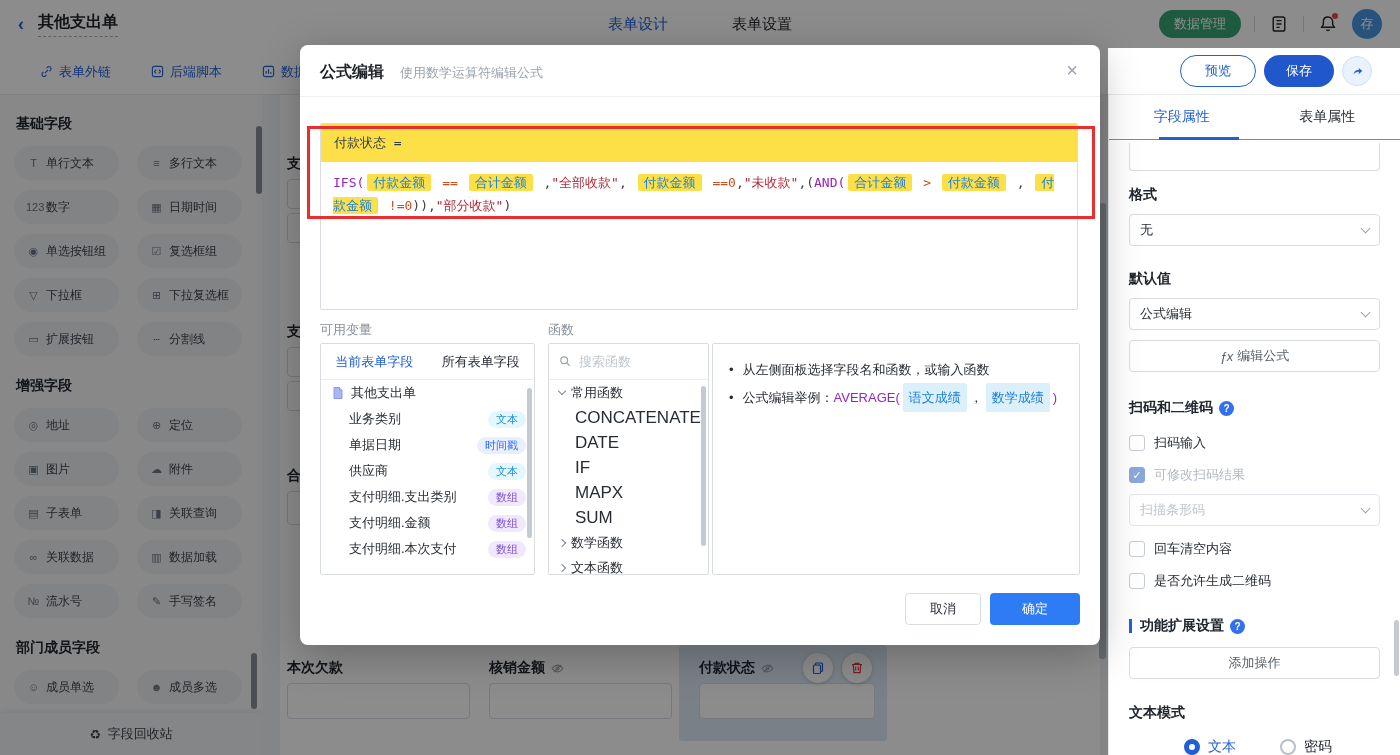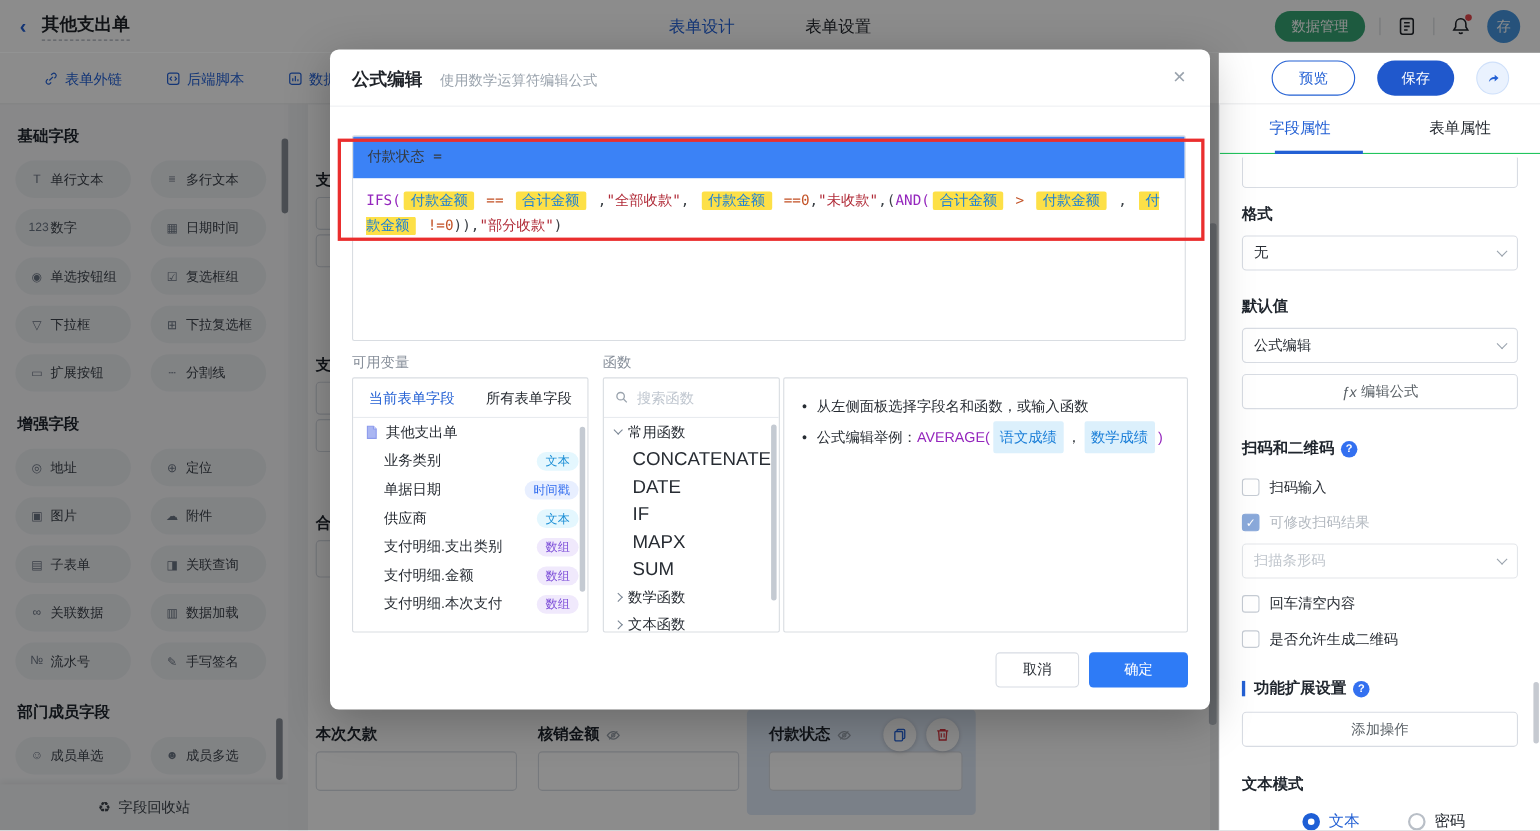--- a/index.html
+++ b/index.html
@@ -23,21 +23,21 @@
   .ic-btn { width:22px; height:22px; display:flex; align-items:center; justify-content:center; position:relative; }
   .bell-dot { position:absolute; right:1px; top:0; width:6px; height:6px; background:#e5484d; border-radius:50%; }
   .avatar { width:30px; height:30px; border-radius:50%; background:#4596e0; color:#fff; font-size:13px;
     display:flex; align-items:center; justify-content:center; }
 
   
   #toolbar { position:absolute; left:0; top:48px; width:1400px; height:47px; background:#fff;
     border-bottom:1px solid #e8e9eb; z-index:1; }
   .tb-links { position:absolute; left:40px; top:0; height:47px; display:flex; align-items:center; gap:40px; }
   .tb-link { display:flex; align-items:center; gap:6px; color:#2563d9; font-size:13px; cursor:pointer; }
-  .tb-right { position:absolute; right:28px; top:7px; display:flex; align-items:center; gap:20px; }
+  .tb-right { position:absolute; right:28px; top:7px; display:flex; align-items:center; gap:8px; }
   .btn-preview { width:76px; height:32px; border:1px solid #2360d4; color:#2360d4; border-radius:16px;
     background:#fff; font-size:13px; display:flex; align-items:center; justify-content:center; }
   .btn-save { width:70px; height:32px; background:#2058cc; color:#fff; border-radius:16px;
     font-size:13px; display:flex; align-items:center; justify-content:center; }
   .btn-share { width:30px; height:30px; border-radius:50%; background:#eaf2fe; border:1px solid #cfe0fa;
     display:flex; align-items:center; justify-content:center; }
 
   
   #sidebar { position:absolute; left:0; top:95px; width:262px; height:660px; background:#f7f8fa;
     overflow:hidden; z-index:1; }
@@ -107,21 +107,21 @@
   #modal { position:absolute; left:300px; top:45px; width:800px; height:600px; background:#fff;
     border-radius:8px; box-shadow:0 10px 40px rgba(0,0,0,.25); z-index:60; }
   .m-head { position:absolute; left:20px; top:17px; display:flex; align-items:baseline; gap:16px; }
   .m-title { font-size:16px; font-weight:bold; color:#1f2329; }
   .m-sub { font-size:13px; color:#9aa3ad; }
   .m-close { position:absolute; right:22px; top:14px; font-size:20px; color:#9aa3ad; cursor:pointer; }
   .m-hr { position:absolute; left:0; top:51px; width:800px; border-top:1px solid #eef0f3; }
 
   .f-box { position:absolute; left:20px; top:78px; width:758px; height:187px; border:1px solid #d9dde2;
     border-radius:2px; overflow:hidden; }
-  .f-strip { height:38px; background:#3b82f6; line-height:38px; padding-left:13px;
+  .f-strip { height:38px; background:#fde047; line-height:38px; padding-left:13px;
     font-family:"DejaVu Sans Mono",monospace; font-size:13px; color:#343a40; }
   .f-body { padding:9px 12px; font-family:"DejaVu Sans Mono",monospace; font-size:13px; line-height:23px;
     color:#3a4046; word-break:break-all; }
   .tk-kw { color:#9426bd; }
   .tk-field { background:#fde047; color:#1b7fd8; padding:1px 6px; border-radius:2px; margin:0 3px; }
   .tk-op, .tk-num { color:#c35327; }
   .tk-str { color:#b02a37; }
   .tk-plain { color:#3a4046; }
 
   #annotation { position:absolute; left:307px; top:126px; width:788px; height:93px;

